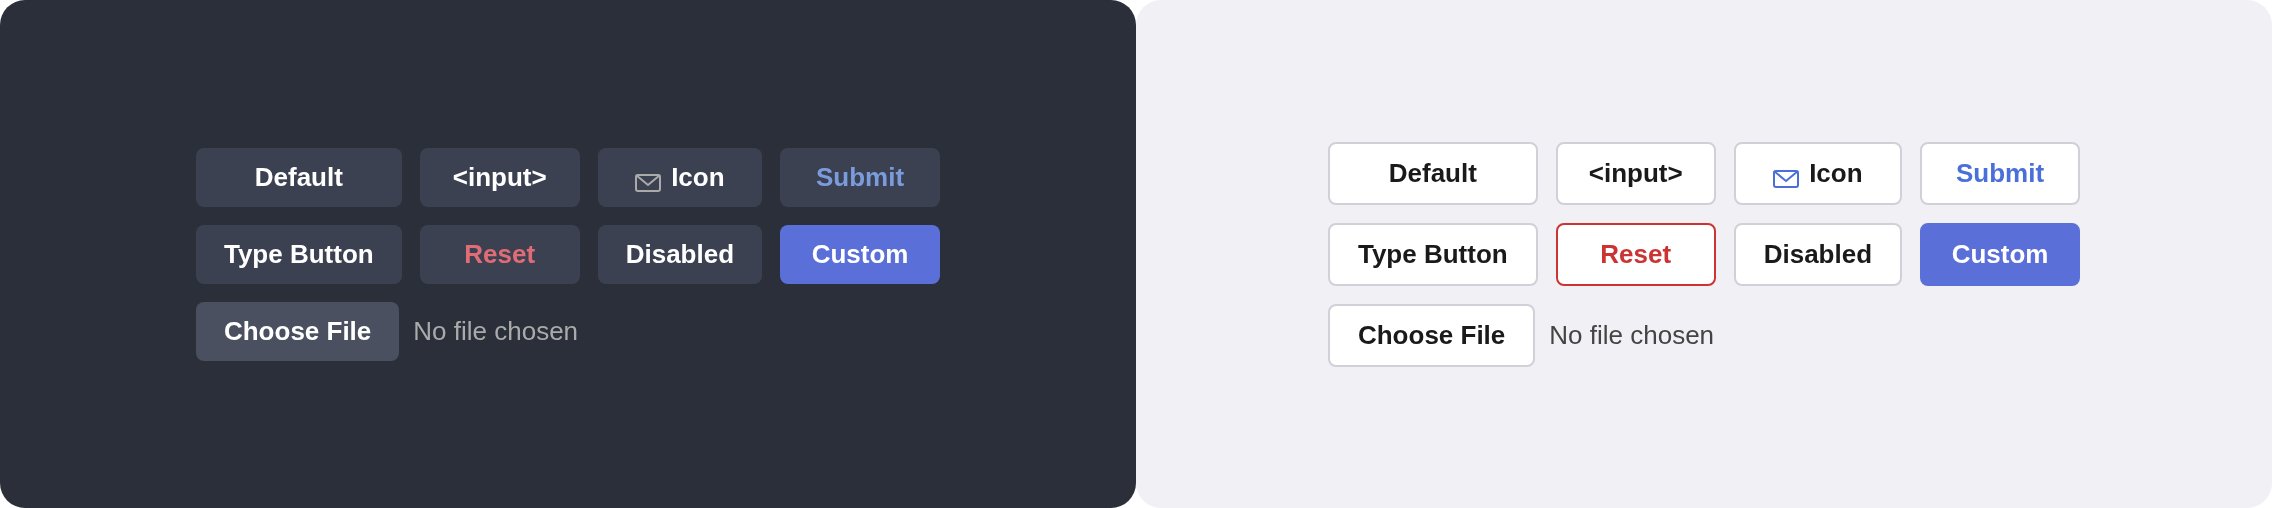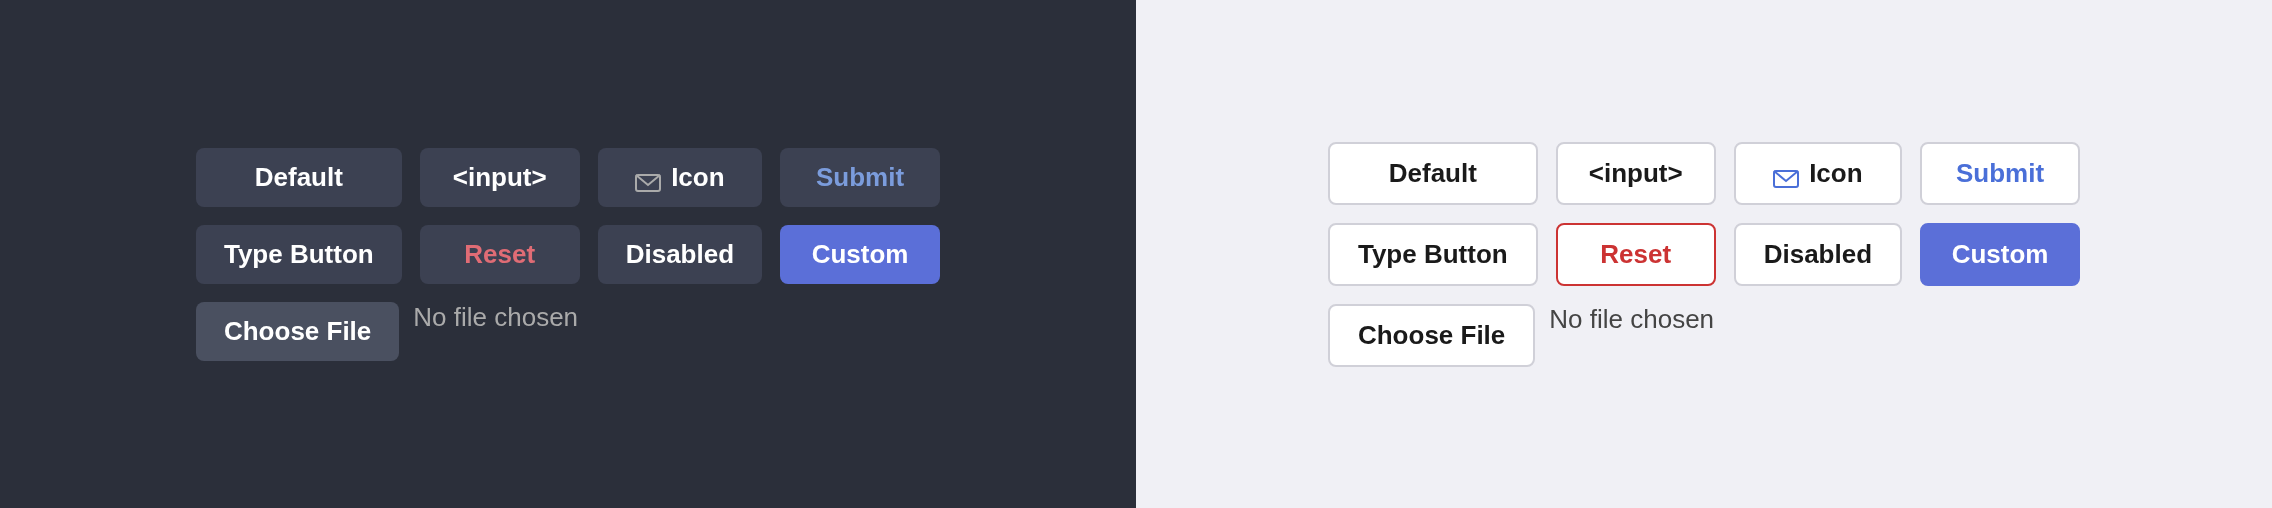--- a/index.html
+++ b/index.html
@@ -10,20 +10,21 @@
       height: 508px;
       font-family: -apple-system, BlinkMacSystemFont, 'Segoe UI', sans-serif;
     }
 
     .panel {
       display: flex;
       align-items: center;
       justify-content: center;
       width: 50%;
       height: 100%;
+      border-radius: 25px;
     }
 
     .panel-dark {
       background-color: #2b2f3a;
     }
 
     .panel-light {
       background-color: #f0f0f5;
     }
 
@@ -31,20 +32,21 @@
       display: grid;
       grid-template-columns: repeat(4, auto);
       gap: 18px;
       align-items: center;
     }
 
     
     .file-row {
       grid-column: 1 / 3;
       display: flex;
+      align-items: center;
       gap: 14px;
     }
 
     
     .dark-btn {
       padding: 14px 28px;
       border-radius: 8px;
       font-size: 26px;
       font-weight: 700;
       cursor: pointer;

